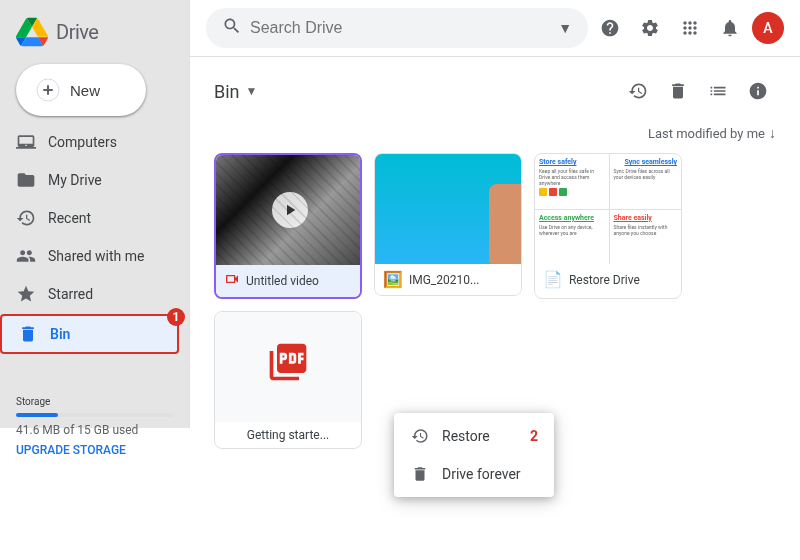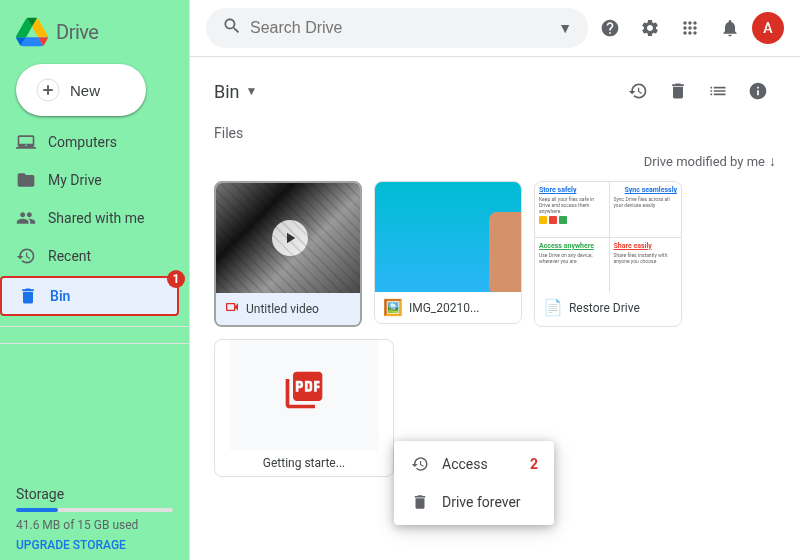--- a/index.html
+++ b/index.html
@@ -2,26 +2,26 @@
 <html><head>
   <meta charset="utf-8">
   <style>
     * { box-sizing: border-box; margin: 0; padding: 0; }
     body { font-family: 'Roboto', Arial, sans-serif; background: #fff; width: 800px; height: 560px; overflow: hidden; display: flex; }
 
     
     .sidebar {
       width: 190px;
       min-width: 190px;
-      background: #86efac;
+      background: #e5e5e5;
       display: flex;
       flex-direction: column;
       padding-top: 8px;
       border-right: 1px solid #e0e0e0;
-      height: 560px;
+      height: 428px;
     }
 
     .logo-area {
       display: flex;
       align-items: center;
       padding: 8px 16px 16px 16px;
       gap: 8px;
     }
 
     .logo-icon {
@@ -93,21 +93,21 @@
       background: #e0e0e0;
       margin: 8px 0;
     }
 
     .storage-section {
       padding: 8px 16px;
       margin-top: auto;
     }
 
     .storage-title {
-      font-size: 14px;
+      font-size: 10px;
       color: #3c4043;
       margin-bottom: 6px;
     }
 
     .storage-bar-bg {
       background: #e0e0e0;
       border-radius: 4px;
       height: 4px;
       margin-bottom: 6px;
     }
@@ -352,21 +352,21 @@
     .file-name-text {
       font-size: 12px;
       color: #3c4043;
       overflow: hidden;
       text-overflow: ellipsis;
       white-space: nowrap;
       flex: 1;
     }
 
     .file-selected {
-      border: 2px solid #a3a3a3;
+      border: 2px solid #8b5cf6;
     }
 
     .file-selected .file-name-row {
       background: #e8f0fe;
     }
 
     
     .context-menu {
       position: absolute;
       top: 300px;
@@ -412,21 +412,21 @@
       font-weight: bold;
     }
 
     .badge-1 { top: -8px; right: -8px; }
 
     .pdf-card {
       display: flex;
       flex-direction: column;
       align-items: center;
       justify-content: center;
-      width: 180px;
+      width: 148px;
       border: 1px solid #e0e0e0;
       border-radius: 8px;
       overflow: hidden;
       cursor: pointer;
     }
 
     .pdf-thumbnail {
       width: 148px;
       height: 110px;
       background: #f8f9fa;
@@ -494,35 +494,43 @@
         <svg width="20" height="20" viewBox="0 0 24 24" fill="#5f6368">
             <path d="M10 4H4c-1.1 0-2 .9-2 2v12c0 1.1.9 2 2 2h16c1.1 0 2-.9 2-2V8c0-1.1-.9-2-2-2h-8l-2-2z"></path>
           </svg>
       </span>
       <span>My Drive</span>
     </div>
 
     <div class="nav-item">
       <span class="nav-icon">
         <svg width="20" height="20" viewBox="0 0 24 24" fill="#5f6368">
+            <path d="M13 3c-4.97 0-9 4.03-9 9H1l3.89 3.89.07.14L9 12H6c0-3.87 3.13-7 7-7s7 3.13 7 7-3.13 7-7 7c-1.93 0-3.68-.79-4.94-2.06l-1.42 1.42C8.27 19.99 10.51 21 13 21c4.97 0 9-4.03 9-9s-4.03-9-9-9zm-1 5v5l4.28 2.54.72-1.21-3.5-2.08V8H12z"></path>
+          </svg>
+      </span>
+      <span>Recent</span>
+    </div>
+
+    <div class="nav-item">
+      <span class="nav-icon">
+        <svg width="20" height="20" viewBox="0 0 24 24" fill="#5f6368">
             <path d="M16 11c1.66 0 2.99-1.34 2.99-3S17.66 5 16 5c-1.66 0-3 1.34-3 3s1.34 3 3 3zm-8 0c1.66 0 2.99-1.34 2.99-3S9.66 5 8 5C6.34 5 5 6.34 5 8s1.34 3 3 3zm0 2c-2.33 0-7 1.17-7 3.5V19h14v-2.5c0-2.33-4.67-3.5-7-3.5zm8 0c-.29 0-.62.02-.97.05 1.16.84 1.97 1.97 1.97 3.45V19h6v-2.5c0-2.33-4.67-3.5-7-3.5z"></path>
           </svg>
       </span>
       <span>Shared with me</span>
     </div>
 
     <div class="nav-item">
       <span class="nav-icon">
         <svg width="20" height="20" viewBox="0 0 24 24" fill="#5f6368">
-            <path d="M13 3c-4.97 0-9 4.03-9 9H1l3.89 3.89.07.14L9 12H6c0-3.87 3.13-7 7-7s7 3.13 7 7-3.13 7-7 7c-1.93 0-3.68-.79-4.94-2.06l-1.42 1.42C8.27 19.99 10.51 21 13 21c4.97 0 9-4.03 9-9s-4.03-9-9-9zm-1 5v5l4.28 2.54.72-1.21-3.5-2.08V8H12z"></path>
+            <path d="M12 17.27L18.18 21l-1.64-7.03L22 9.24l-7.19-.61L12 2 9.19 8.63 2 9.24l5.46 4.73L5.82 21z"></path>
           </svg>
       </span>
-      <span>Recent</span>
-    </div>
-
+      <span>Starred</span>
+    </div>
 
     <div class="nav-item active" style="position:relative">
       <span class="nav-icon" style="color:#1a73e8">
         <svg width="20" height="20" viewBox="0 0 24 24" fill="#1a73e8">
             <path d="M6 19c0 1.1.9 2 2 2h8c1.1 0 2-.9 2-2V7H6v12zM19 4h-3.5l-1-1h-5l-1 1H5v2h14V4z"></path>
           </svg>
       </span>
       <span style="color:#1a73e8">Bin</span>
       <span class="badge-number badge-1">1</span>
     </div>
@@ -601,24 +609,23 @@
             </svg>
         </button>
         <button class="header-icon-btn">
           <svg width="20" height="20" viewBox="0 0 24 24" fill="#5f6368">
               <path d="M12 2C6.48 2 2 6.48 2 12s4.48 10 10 10 10-4.48 10-10S17.52 2 12 2zm1 15h-2v-6h2v6zm0-8h-2V7h2v2z"></path>
             </svg>
         </button>
       </div>
     </div>
 
-    <div class="section-label">Files</div>
 
     <div class="sort-row">
-      <span class="sort-text">Drive modified by me</span>
+      <span class="sort-text">Last modified by me</span>
       <span class="sort-arrow">↓</span>
     </div>
 
     <div class="file-grid">
 
       <div class="file-card file-selected">
         <div class="file-thumbnail">
           <div class="file-thumb-bw" style="background: linear-gradient(135deg, #777 0%, #111 30%, #999 60%, #444 100%); position:relative;">
             <div style="position:absolute; top:0; left:0; right:0; bottom:0; background: repeating-linear-gradient(45deg, rgba(0,0,0,0.1) 0px, rgba(0,0,0,0.1) 2px, transparent 2px, transparent 8px);"></div>
             <div class="play-btn">
@@ -656,21 +663,21 @@
           </div>
         </div>
 
         <div class="context-menu" style="position:absolute; top:260px; left:20px; z-index:200;">
           <div class="context-menu-item">
             <span class="context-menu-icon">
               <svg width="18" height="18" viewBox="0 0 24 24" fill="#5f6368">
                   <path d="M13 3c-4.97 0-9 4.03-9 9H1l3.89 3.89.07.14L9 12H6c0-3.87 3.13-7 7-7s7 3.13 7 7-3.13 7-7 7c-1.93 0-3.68-.79-4.94-2.06l-1.42 1.42C8.27 19.99 10.51 21 13 21c4.97 0 9-4.03 9-9s-4.03-9-9-9zm-1 5v5l4.28 2.54.72-1.21-3.5-2.08V8H12z"></path>
                 </svg>
             </span>
-            <span>Access</span>
+            <span>Restore</span>
             <span style="margin-left:auto; font-size:14px; font-weight:bold; color:#d93025;">2</span>
           </div>
           <div class="context-menu-item">
             <span class="context-menu-icon">
               <svg width="18" height="18" viewBox="0 0 24 24" fill="#5f6368">
                   <path d="M6 19c0 1.1.9 2 2 2h8c1.1 0 2-.9 2-2V7H6v12zM19 4h-3.5l-1-1h-5l-1 1H5v2h14V4z"></path>
                 </svg>
             </span>
             <span>Drive forever</span>
           </div>

